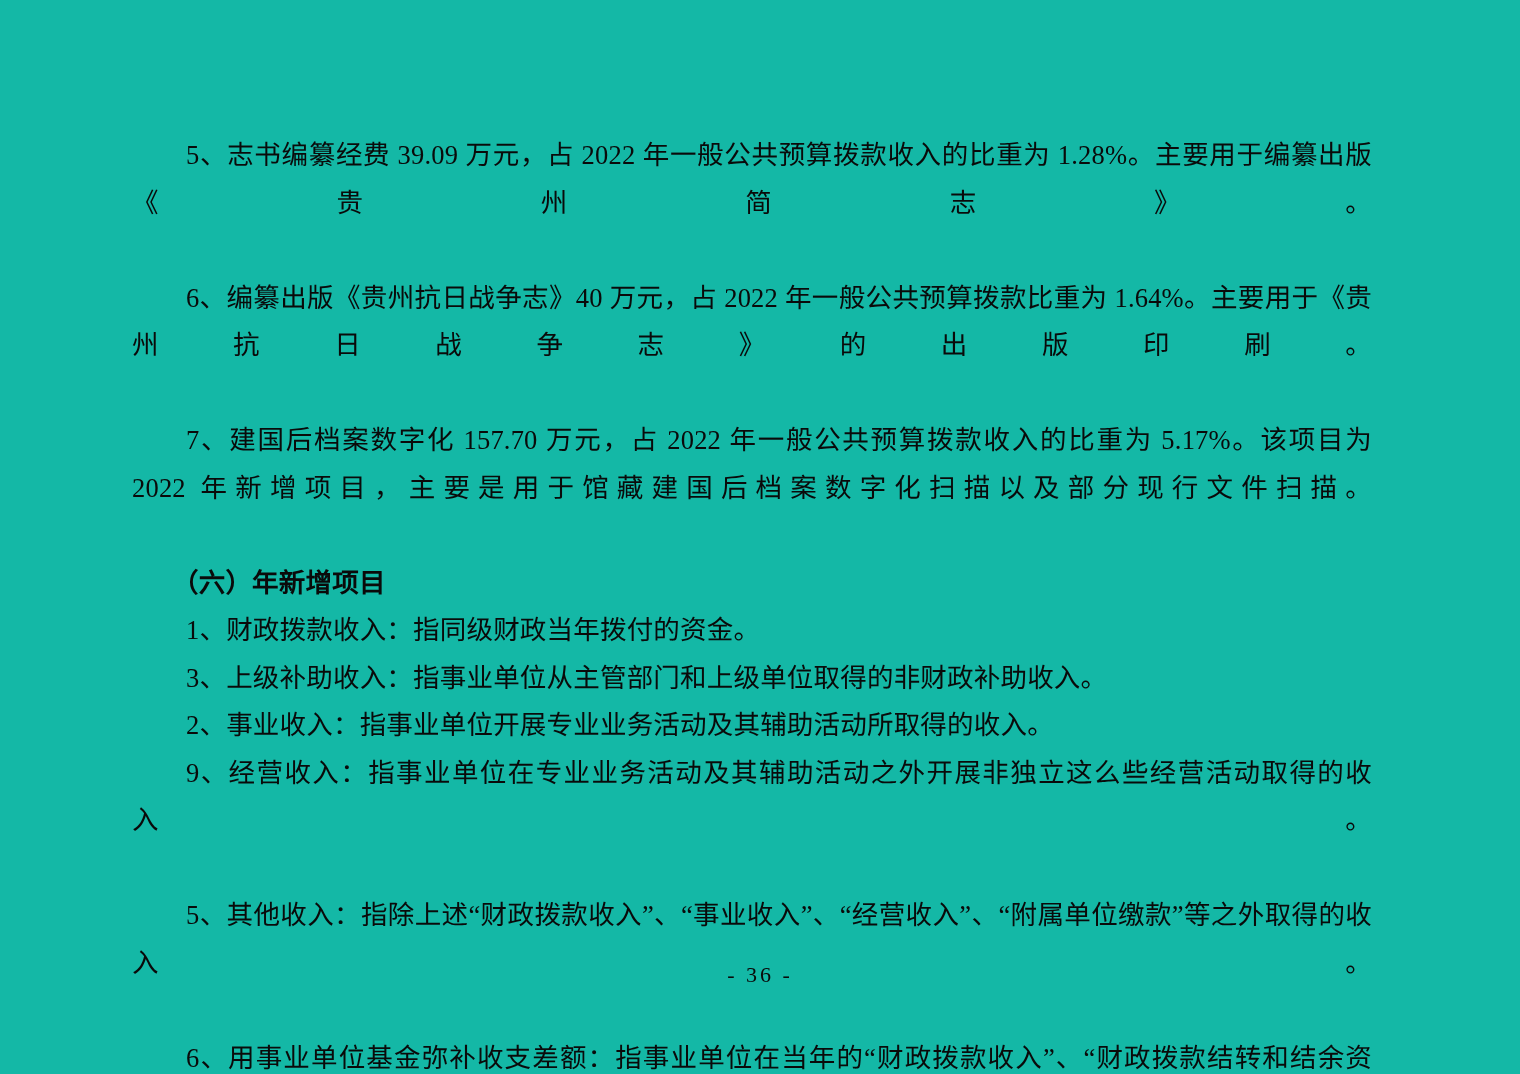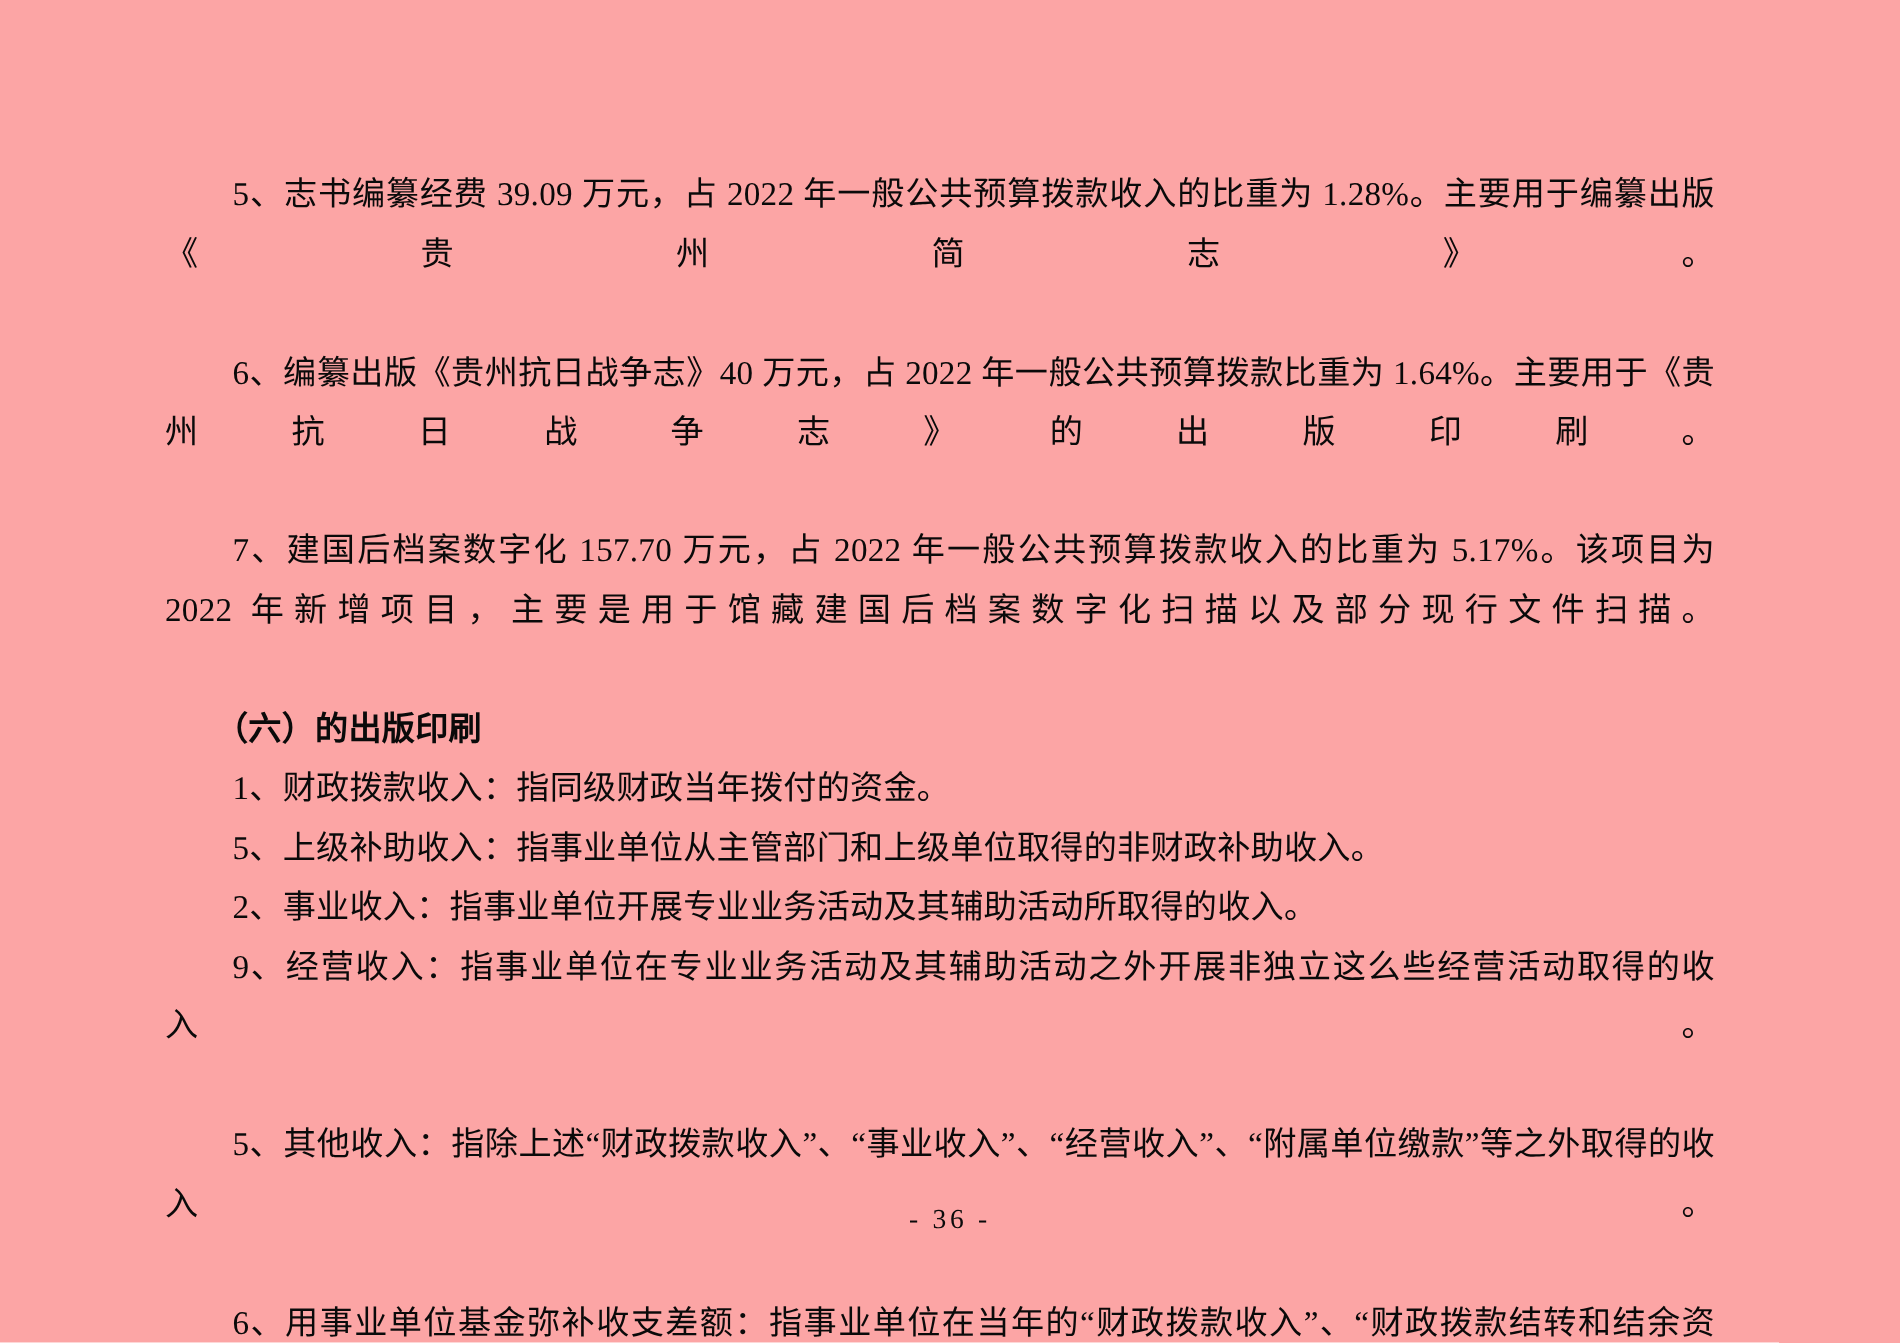--- a/index.html
+++ b/index.html
@@ -4,21 +4,21 @@
 <style>
   html, body {
     margin: 0;
     padding: 0;
     background: #ffffff;
   }
   .page {
     position: relative;
     width: 1520px;
     height: 1074px;
-    background: #fca5a5;
+    background: #14b8a6;
     box-sizing: border-box;
     font-family: "Liberation Serif", "DejaVu Serif", serif;
     color: #0a0a0a;
     overflow: hidden;
   }
   .body-area {
     position: absolute;
     left: 132px;
     top: 132px;
     width: 1240px;
@@ -68,25 +68,25 @@
 <div class="page">
 
   <div class="body-area">
 
     <p class="para">5、志书编纂经费 39.09 万元，占 2022 年一般公共预算拨款收入的比重为 1.28%。主要用于编纂出版《贵州简志》。</p>
 
     <p class="para">6、编纂出版《贵州抗日战争志》40 万元，占 2022 年一般公共预算拨款比重为 1.64%。主要用于《贵州抗日战争志》的出版印刷。</p>
 
     <p class="para">7、建国后档案数字化 157.70 万元，占 2022 年一般公共预算拨款收入的比重为 5.17%。该项目为 2022 年新增项目，主要是用于馆藏建国后档案数字化扫描以及部分现行文件扫描。</p>
 
-    <p class="heading">（六）的出版印刷</p>
+    <p class="heading">（六）年新增项目</p>
 
     <p class="para last-no-stretch">1、财政拨款收入：指同级财政当年拨付的资金。</p>
 
-    <p class="para last-no-stretch">5、上级补助收入：指事业单位从主管部门和上级单位取得的非财政补助收入。</p>
+    <p class="para last-no-stretch">3、上级补助收入：指事业单位从主管部门和上级单位取得的非财政补助收入。</p>
 
     <p class="para last-no-stretch">2、事业收入：指事业单位开展专业业务活动及其辅助活动所取得的收入。</p>
 
     <p class="para">9、经营收入：指事业单位在专业业务活动及其辅助活动之外开展非独立这么些经营活动取得的收入。</p>
 
     <p class="para">5、其他收入：指除上述“财政拨款收入”、“事业收入”、“经营收入”、“附属单位缴款”等之外取得的收入。</p>
 
     <p class="para">6、用事业单位基金弥补收支差额：指事业单位在当年的“财政拨款收入”、“财政拨款结转和结余资金”、“事业收入”、“事业单位经营收入”、“其他收入”不足以安排当年支出的</p>
 
   </div>

